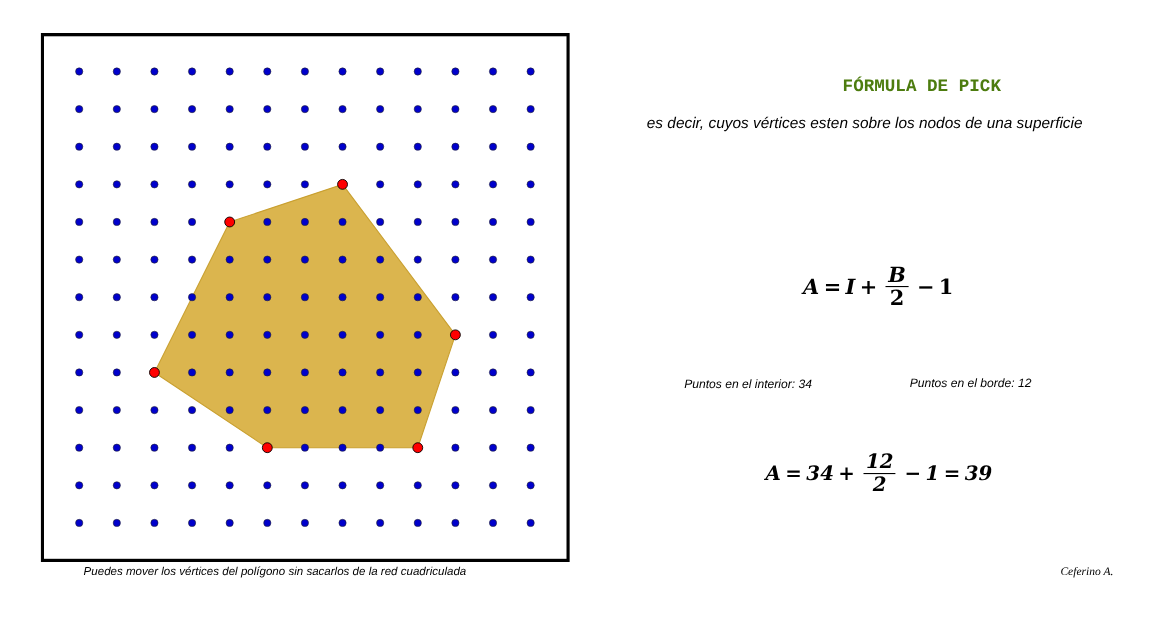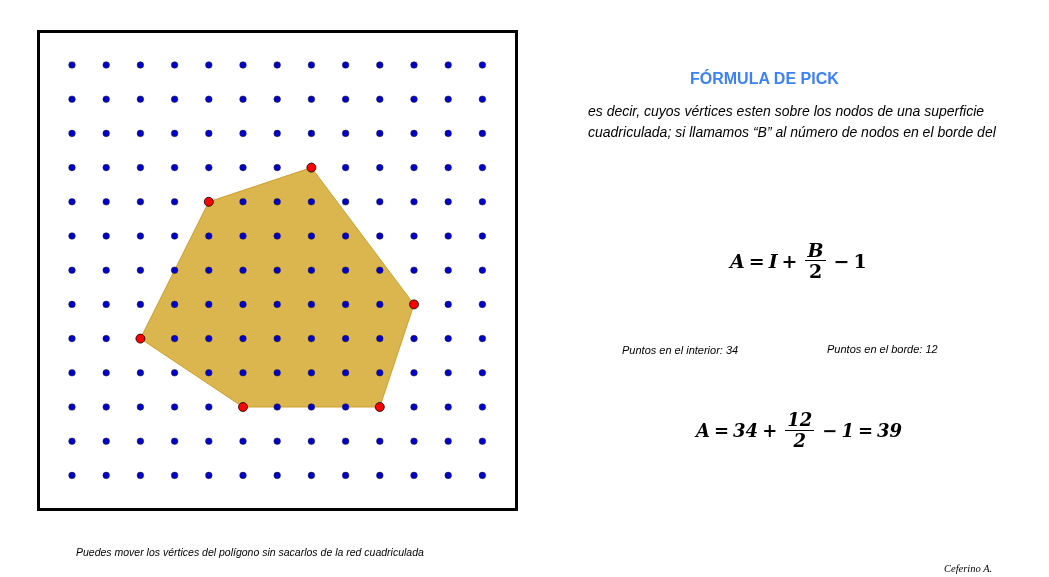--- a/index.html
+++ b/index.html
@@ -1,21 +1,21 @@
 <!DOCTYPE html>
 <html><head>
 <meta charset="utf-8">
 <style>
   html, body { margin:0; padding:0; background:#ffffff; }
   body { width:1049px; height:577px; position:relative; overflow:hidden; font-family:"Liberation Sans", sans-serif; }
   #board { position:absolute; left:37px; top:30px; width:481px; height:481px; }
   #board svg { display:block; }
-  .caption { position:absolute; left:76px; top:514px; font-size:10.5px; font-style:italic; color:#000; white-space:nowrap;margin-top:32px; }
-  .author { position:absolute; left:944px; top:515px; font-size:10.5px; font-style:italic; font-family:"Liberation Serif", serif; color:#000;margin-top:48px; }
-  .title { position:absolute; left:690px; top:70px; width:220px; text-align:left; font-size:16px; font-weight:bold; color:#3b82f6; }
+  .caption { position:absolute; left:76px; top:514px; font-size:10.5px; font-style:italic; color:#000; white-space:nowrap; }
+  .author { position:absolute; left:964px; top:515px; font-size:10.5px; font-style:italic; font-family:"Liberation Serif", serif; color:#000; }
+  .title { position:absolute; left:690px; top:70px; width:220px; text-align:right; font-size:16px; font-weight:bold; color:#4d7c0f;font-family:Liberation Mono, monospace; }
   .desc { position:absolute; left:588px; top:101px; width:430px; font-size:14px; font-style:italic; line-height:21px; color:#000; }
   .desc div { white-space:nowrap; }
   .formula { position:absolute; font-family:"DejaVu Serif", serif; font-weight:bold; color:#000; display:flex; align-items:center; }
   .frac { display:inline-flex; flex-direction:column; align-items:center; margin:0 4px; }
   .frac .num { border-bottom:1.5px solid #000; padding:0 2px; line-height:20px; }
   .frac .den { line-height:20px; }
   .f1 { left:730px; top:240px; font-size:19px; }
   .f2 { left:696px; top:410px; font-size:18px; font-style:italic; }
   .op { margin:0 4px; font-style:normal; }
   .stat { position:absolute; font-size:11px; font-style:italic; color:#000; white-space:nowrap; }
@@ -204,21 +204,20 @@
       <circle cx="206" cy="377" r="4.5" fill="#FF0000" stroke="#000" stroke-width="0.8"></circle>
       <circle cx="103.4" cy="308.6" r="4.5" fill="#FF0000" stroke="#000" stroke-width="0.8"></circle>
       <circle cx="171.8" cy="171.8" r="4.5" fill="#FF0000" stroke="#000" stroke-width="0.8"></circle>
     </svg>
 </div>
 <div class="caption">Puedes mover los vértices del polígono sin sacarlos de la red cuadriculada</div>
 
 <div class="title">FÓRMULA DE PICK</div>
 <div class="desc">
   <div>es decir, cuyos vértices esten sobre  los  nodos  de  una superficie</div>
-  <div>cuadriculada; si llamamos “B” al número de nodos en el borde del</div>
 </div>
 
 <div class="formula f1">
   <span style="font-style:italic">A</span>
   <span class="op">=</span>
   <span style="font-style:italic">I</span>
   <span class="op">+</span>
   <span class="frac">
     <span class="num" style="font-style:italic">B</span>
     <span class="den">2</span>

